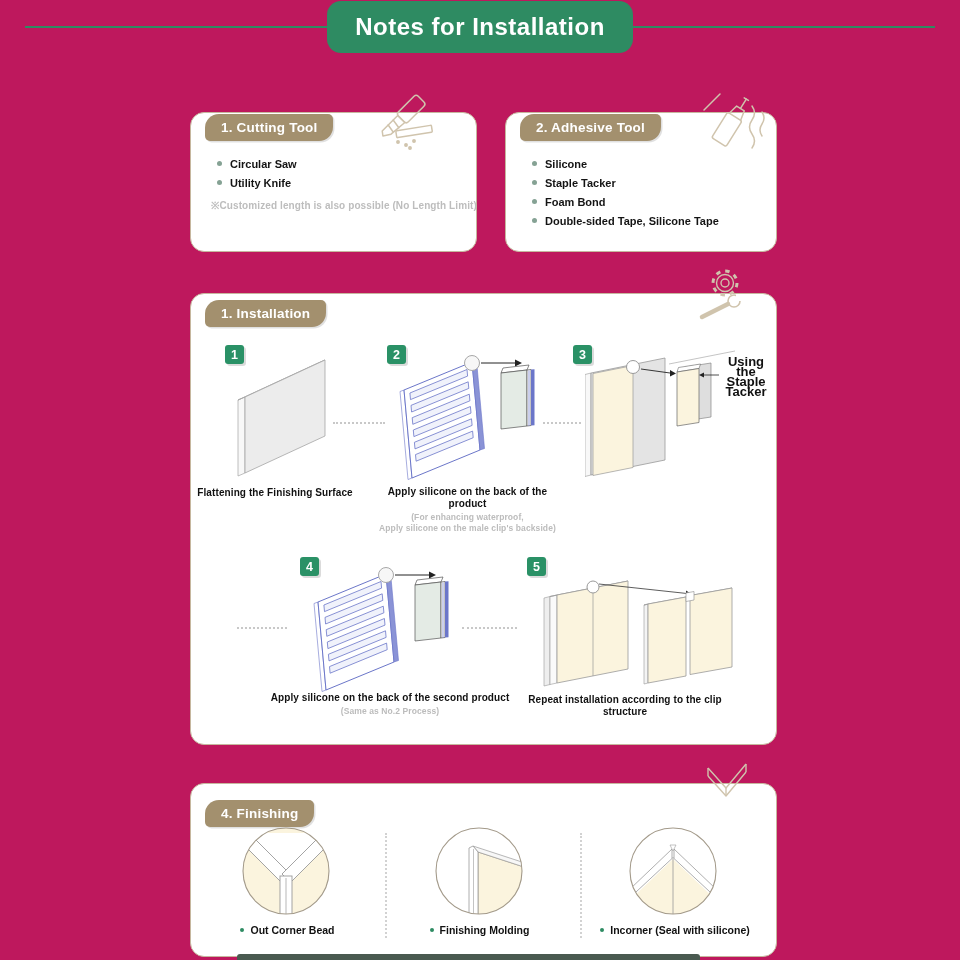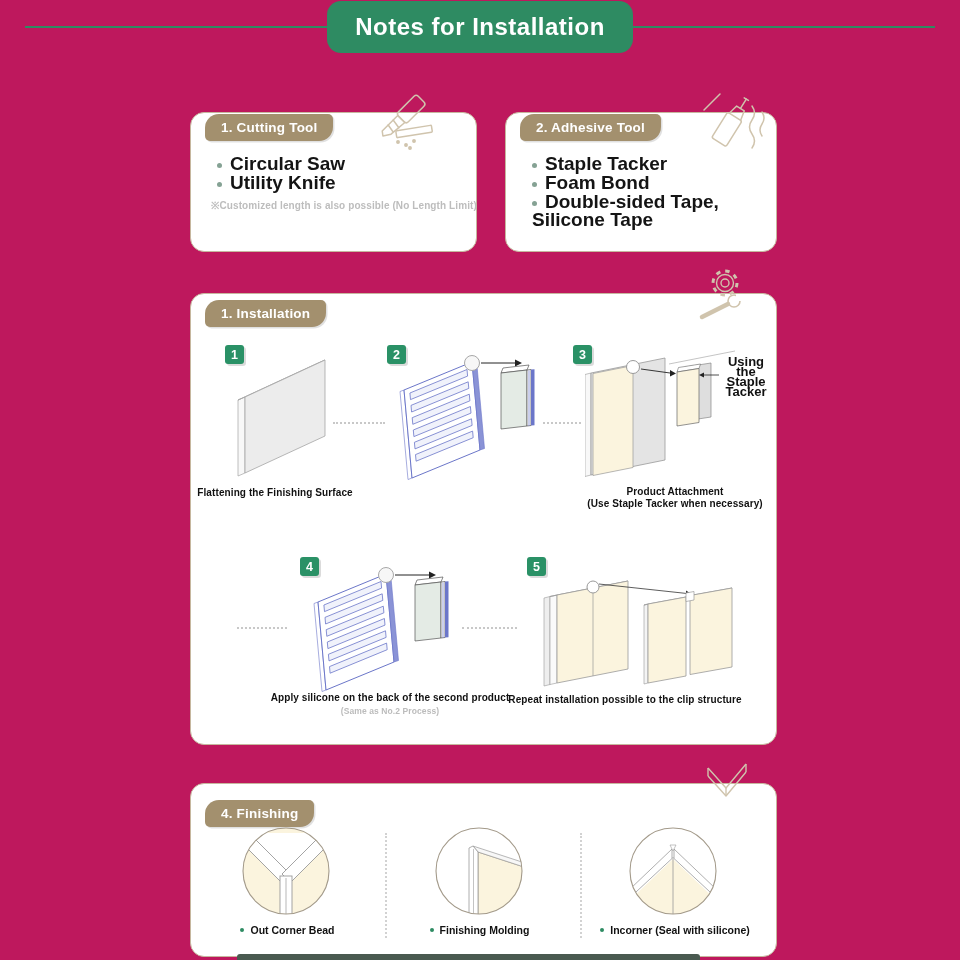--- a/index.html
+++ b/index.html
@@ -10,21 +10,21 @@
   .header-line{position:absolute;left:25px;top:26px;width:910px;height:2px;background:#2e8b62;}
   .header-box{position:absolute;left:327px;top:1px;width:306px;height:52px;background:#2e8b62;
               border-radius:14px;display:flex;align-items:center;justify-content:center;
               color:#fff;font-weight:bold;font-size:24px;letter-spacing:.5px;}
   
   .card{position:absolute;border:1.5px solid #c6b79e;border-radius:14px;background:#fff;}
   .badge-tan{position:absolute;background:#a3906e;color:#fff;font-weight:bold;font-size:13.5px;
              padding:6px 16px;border-radius:14px 5px 14px 5px;letter-spacing:.2px;
              box-shadow:1.5px 1.5px 0 rgba(0,0,0,.12);white-space:nowrap;}
   .tool-list{list-style:none;margin:0;padding:0;position:absolute;}
-  .tool-list li{font-weight:bold;font-size:19px;color:#141414;line-height:18px;margin-bottom:1px;}
+  .tool-list li{font-weight:bold;font-size:11px;color:#141414;line-height:18px;margin-bottom:1px;}
   .dot{display:inline-block;width:5px;height:5px;border-radius:50%;background:#85a294;
        margin-right:8px;vertical-align:2px;}
   .cnote{position:absolute;font-size:10px;color:#bdbdbd;font-weight:bold;letter-spacing:.1px;white-space:nowrap;}
   
   .num{position:absolute;width:19px;height:19px;background:#2a9166;color:#fff;font-weight:bold;
        font-size:12.5px;display:flex;align-items:center;justify-content:center;border-radius:3px;
        box-shadow:2px 2px 0 rgba(0,0,0,.14);}
   .cap{position:absolute;text-align:center;font-weight:bold;font-size:10px;color:#111;
        letter-spacing:.1px;line-height:12px;}
   .sub{font-weight:bold;font-size:8.5px;color:#bcbcbc;line-height:10.5px;margin-top:2px;}
@@ -67,20 +67,21 @@
       <circle cx="32" cy="52" r="1.2" fill="#d0c4ad"></circle>
       <circle cx="40" cy="55" r="1.2" fill="#d0c4ad"></circle>
       <circle cx="48" cy="51" r="1.2" fill="#d0c4ad"></circle>
       <circle cx="44" cy="58" r="1.2" fill="#d0c4ad"></circle>
     </g>
   </svg>
 
   <section class="card" style="left:505px;top:112px;width:270px;height:138px;">
     <div class="badge-tan" style="left:14px;top:1px;">2. Adhesive Tool</div>
     <ul class="tool-list" style="left:26px;top:42px;">
+      <li><span class="dot"></span><span>Silicone</span></li>
       <li><span class="dot"></span><span>Staple Tacker</span></li>
       <li><span class="dot"></span><span>Foam Bond</span></li>
       <li><span class="dot"></span><span>Double-sided Tape, Silicone Tape</span></li>
     </ul>
   </section>
 
   <svg class="abs" style="left:696px;top:82px;" width="74" height="80" viewBox="0 0 74 80">
     <g fill="none" stroke="#d0c4ad" stroke-width="1.5" stroke-linecap="round" stroke-linejoin="round">
       <g transform="rotate(32 36 40)">
         <rect x="27" y="34" width="17" height="30" rx="2"></rect>
@@ -132,20 +133,27 @@
     <polygon points="27.5,104.6 84.6,81.1 85.2,87.7 28.1,111.2" fill="#f0f2fb" stroke="#6b76c9" stroke-width="0.8"></polygon>
     <circle cx="84" cy="13" r="7.5" fill="#f7f7f7" stroke="#a8a8a8" stroke-width="1"></circle>
     <line x1="93" y1="13" x2="127" y2="13" stroke="#222" stroke-width="1"></line>
     <polygon points="127,9.5 134,13 127,16.5" fill="#222"></polygon>
     <polygon points="113,23 115,18 141,15 139,20" fill="#fff" stroke="#555" stroke-width="0.7"></polygon>
     <polygon points="113,23 139,20 139,76 113,79" fill="#e4ebe5" stroke="#555" stroke-width="0.7"></polygon>
     <polygon points="139,20 143,19.5 143,75.5 139,76" fill="#fff" stroke="#555" stroke-width="0.7"></polygon>
     <polygon points="143,19.5 146.5,19.2 146.5,75.2 143,75.5" fill="#6b76c9"></polygon>
     <line x1="141" y1="20.5" x2="141" y2="76" stroke="#6b76c9" stroke-width="0.7"></line>
   </svg>
+  <div class="cap" style="left:370px;top:486px;width:195px;">
+    <div>Apply silicone on the back of the product</div>
+    <div class="sub">
+      <div>(For enhancing waterproof,</div>
+      <div>Apply silicone on the male clip's backside)</div>
+    </div>
+  </div>
 
   <div class="hdot" style="left:543px;top:422px;width:38px;"></div>
 
   <div class="num" style="left:573px;top:345px;">3</div>
   <svg class="abs" style="left:585px;top:345px;" width="190" height="140" viewBox="0 0 190 140">
     <polyline points="84,19 150,6" fill="none" stroke="#aaa" stroke-width="0.7"></polyline>
     <polygon points="0,29.5 6,28 6,130 0,131.5" fill="#f8f8f8" stroke="#999" stroke-width="0.6"></polygon>
     <polygon points="6,28 80,13 80,115 6,130" fill="#e4e4e4" stroke="#999" stroke-width="0.8"></polygon>
     <polygon points="8,28.5 48,20.5 48,122.5 8,130.5" fill="#fbf4de" stroke="#999" stroke-width="0.7"></polygon>
     <circle cx="48" cy="22" r="6.5" fill="#fff" stroke="#999" stroke-width="1"></circle>
@@ -153,24 +161,20 @@
     <polygon points="85,25 91,28.6 85,31.5" fill="#222"></polygon>
     <polygon points="100,22 126,18 126,72 100,76" fill="#dedede" stroke="#888" stroke-width="0.7"></polygon>
     <polygon points="92,27 93.5,22.5 115.5,19 114,23.5" fill="#fff" stroke="#666" stroke-width="0.6"></polygon>
     <polygon points="92,27 114,23.5 114,77.5 92,81" fill="#fbf4de" stroke="#666" stroke-width="0.7"></polygon>
     <line x1="134" y1="30" x2="119" y2="30" stroke="#222" stroke-width="0.8"></line>
     <polygon points="119,27.5 114,30 119,32.5" fill="#222"></polygon>
   </svg>
   <div class="steplabel" style="left:719px;top:357px;width:54px;">
     <div>Using the</div>
     <div>Staple Tacker</div>
-  </div>
-  <div class="cap" style="left:575px;top:486px;width:200px;">
-    <div>Product Attachment</div>
-    <div>(Use Staple Tacker when necessary)</div>
   </div>
 
   <div class="hdot" style="left:237px;top:627px;width:50px;"></div>
   <div class="hdot" style="left:462px;top:627px;width:55px;"></div>
 
   <div class="num" style="left:300px;top:557px;">4</div>
   <svg class="abs" style="left:302px;top:562px;" width="150" height="135" viewBox="0 0 150 135">
     <polygon points="12,41.5 16,40 24,128 20,129.5" fill="#fff" stroke="#6b76c9" stroke-width="0.6"></polygon>
     <polygon points="16,40 84,12 92,100 24,128" fill="#fff" stroke="#6b76c9" stroke-width="1"></polygon>
     <polygon points="84,12 88.5,10.5 96.5,98.5 92,100" fill="#8a93d6" stroke="#6b76c9" stroke-width="0.6"></polygon>
@@ -204,21 +208,21 @@
     <circle cx="53" cy="27" r="6" fill="#fff" stroke="#999" stroke-width="1"></circle>
     <line x1="59" y1="24" x2="147" y2="33.5" stroke="#333" stroke-width="0.8"></line>
     <polygon points="146,30.5 152,34.2 146,37.2" fill="#333"></polygon>
     <polygon points="104,45 108,44 108,123 104,124" fill="#f4f4f4" stroke="#999" stroke-width="0.6"></polygon>
     <polygon points="104,45 142,38 146,37 108,44" fill="#fff" stroke="#999" stroke-width="0.6"></polygon>
     <polygon points="108,44 146,37 146,116 108,123" fill="#fbf4de" stroke="#999" stroke-width="0.8"></polygon>
     <polygon points="146,36.5 188,29 192,28 150,35.5" fill="#fff" stroke="#999" stroke-width="0.6"></polygon>
     <polygon points="150,35.5 192,28 192,107 150,114.5" fill="#fbf4de" stroke="#999" stroke-width="0.8"></polygon>
     <polygon points="146,33 154,31.5 154,40 146,41.5" fill="#fff" stroke="#999" stroke-width="0.7"></polygon>
   </svg>
-  <div class="cap" style="left:505px;top:694px;width:240px;">Repeat installation possible to the clip structure</div>
+  <div class="cap" style="left:505px;top:694px;width:240px;">Repeat installation according to the clip structure</div>
 
   <section class="card" style="left:190px;top:783px;width:585px;height:172px;">
     <div class="badge-tan" style="left:14px;top:16px;">4. Finishing</div>
   </section>
 
   <svg class="abs" style="left:700px;top:758px;" width="56" height="48" viewBox="0 0 56 48">
     <g fill="none" stroke="#d0c4ad" stroke-width="1.4" stroke-linejoin="round">
       <polyline points="8,10 26,30 46,6"></polyline>
       <polyline points="8,18 26,38 46,14"></polyline>
       <line x1="8" y1="10" x2="8" y2="18"></line>

